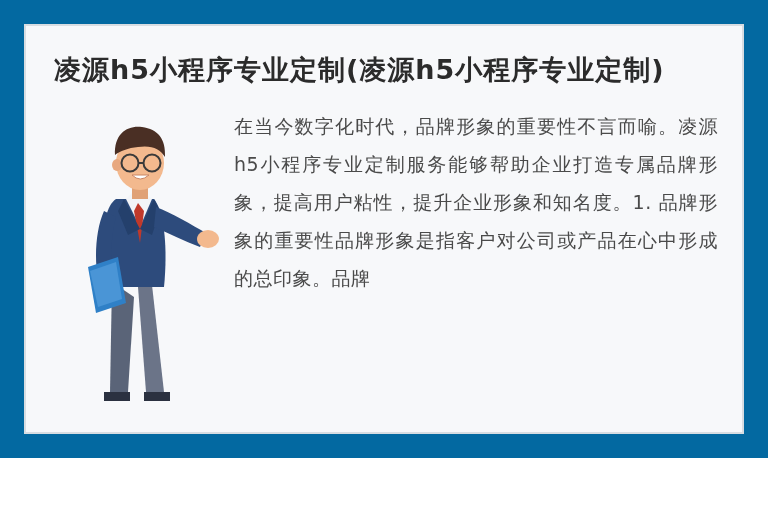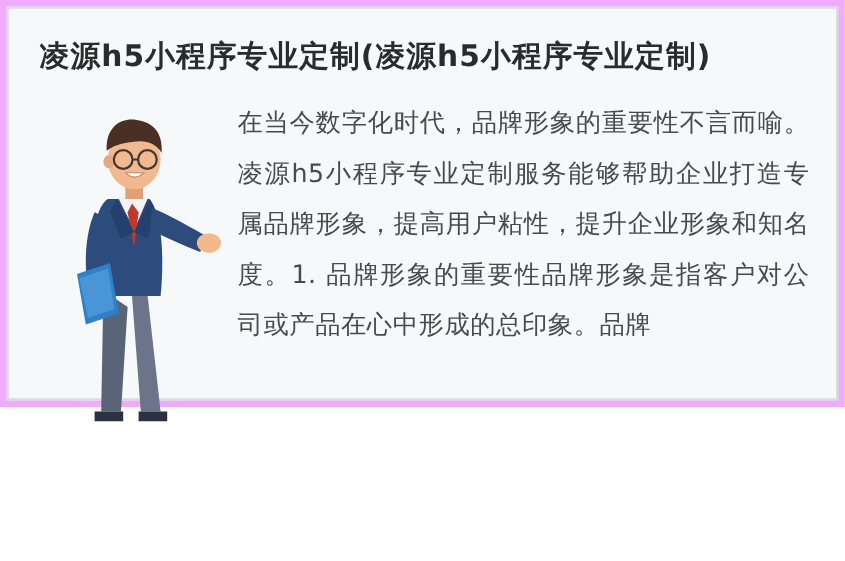--- a/index.html
+++ b/index.html
@@ -9,24 +9,24 @@
   body {
     width: 768px;
     height: 510px;
     background: #ffffff;
     font-family: "Liberation Sans", sans-serif;
     overflow: hidden;
   }
   .page {
     position: relative;
     width: 768px;
-    height: 370px;
-    background: #f0abfc;
+    height: 458px;
+    background: #0369a1;
     box-sizing: border-box;
-    padding: 6px;
+    padding: 24px;
   }
   .inner-frame {
     position: relative;
     width: 100%;
     height: 100%;
     box-sizing: border-box;
     border: 2px solid #d8dde2;
     background: #f7f8fa;
     padding: 18px 24px;
   }
@@ -49,21 +49,21 @@
     width: 160px;
     height: 300px;
     position: relative;
     flex: 0 0 160px;
     margin-left: 10px;
   }
   .article {
     flex: 1;
     margin-left: 14px;
     font-family: "DejaVu Sans", sans-serif;
-    font-size: 23px;
+    font-size: 19px;
     line-height: 2.0;
     color: #4a4a4a;
     letter-spacing: 0.5px;
     max-height: 300px;
     overflow: hidden;
     text-align: justify;
   }
   svg { display: block; }
 </style>
 </head>

